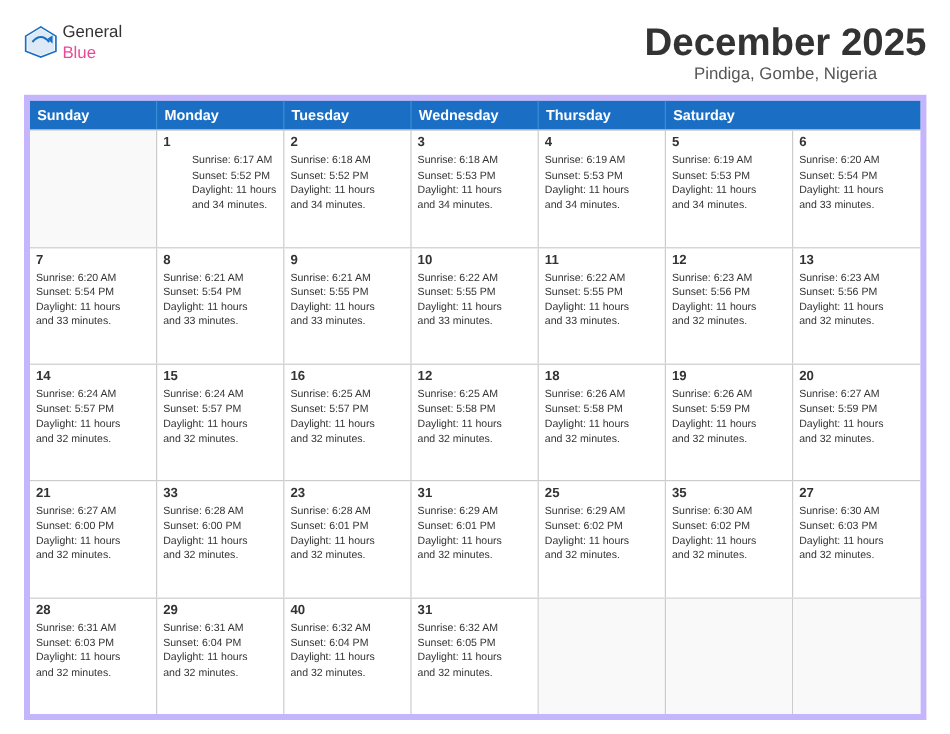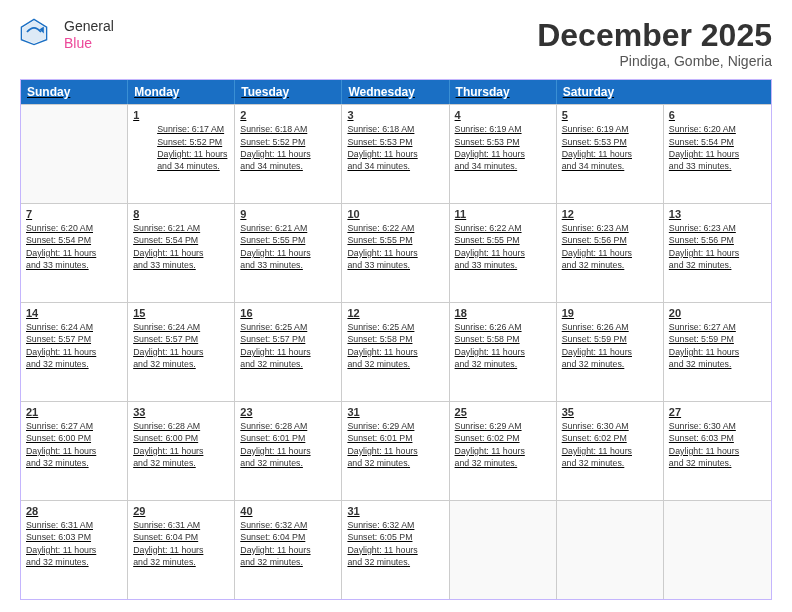--- a/index.html
+++ b/index.html
@@ -18,51 +18,51 @@
       flex-direction: column;
     }
     .header {
       display: flex;
       justify-content: space-between;
       align-items: flex-start;
       margin-bottom: 10px;
     }
     .logo {
       display: flex;
-      gap: 16px;
+      align-items: center;
+      gap: 4px;
     }
     .logo-text {
       font-size: 14px;
       line-height: 1.2;
     }
     .logo-general { color: #333; font-weight: normal; }
     .logo-blue { color: #ec4899; font-weight: normal; }
     .logo-icon {
       width: 28px;
       height: 28px;
     }
     .title-area {
-      text-align: right;
+      text-align: center;
     }
     .month-title {
       font-size: 32px;
       font-weight: bold;
       color: #333;
       line-height: 1.1;
     }
     .location {
       font-size: 14px;
       color: #555;
     }
     .calendar {
       flex: 1;
       display: flex;
       flex-direction: column;
-      border: 1px solid #c4b5fd;
-      text-decoration: underline;
+      border: 5px solid #c4b5fd;
     }
     .cal-header-row {
       display: grid;
       grid-template-columns: repeat(7, 1fr);
       background: #1a6fc4;
     }
     .cal-header-cell {
       color: #fff;
       font-size: 12px;
       font-weight: bold;

